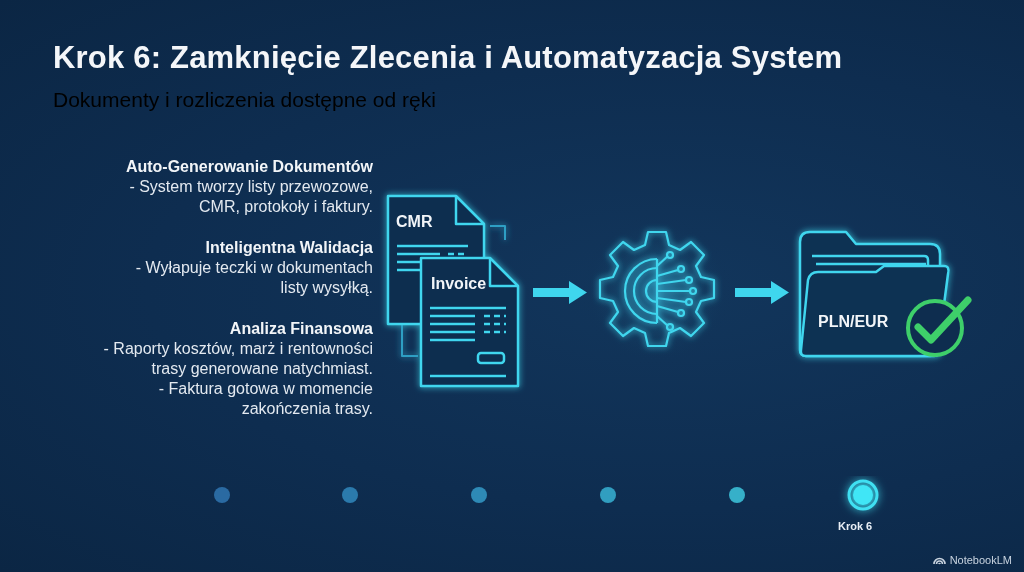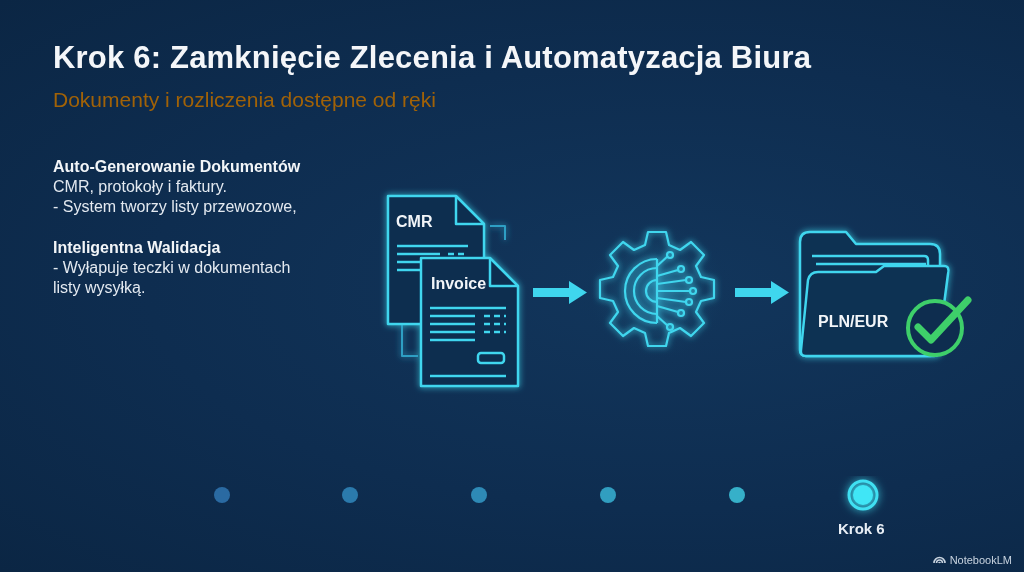--- a/index.html
+++ b/index.html
@@ -1,45 +1,52 @@
 <!DOCTYPE html>
 <html><head>
 <meta charset="utf-8">
 <style>
   html,body{margin:0;padding:0;}
   body{width:1024px;height:572px;overflow:hidden;background:#0e2d4f;
     background:radial-gradient(ellipse at 65% 50%, #12365c 0%, #0e2d50 55%, #0b2644 100%);
     font-family:"Liberation Sans",sans-serif;color:#e9eef4;position:relative;}
   .title{position:absolute;left:53px;top:40px;font-size:31px;font-weight:bold;color:#f4f6f9;letter-spacing:0.2px;}
-  .subtitle{position:absolute;left:53px;top:88px;font-size:21px;color:#a16207;}
+  .subtitle{position:absolute;left:53px;top:88px;font-size:21px;color:#000000;}
   .left{position:absolute;left:53px;top:157px;width:320px;font-size:16px;line-height:20px;color:#e3e9f0;}
-  .sec{margin-bottom:21px;}
+  .sec{margin-bottom:21px;text-align:right;}
   .sec h3{margin:0;font-size:16px;font-weight:bold;color:#f2f5f8;line-height:20px;}
   .sec p{margin:0;}
   .diagram{position:absolute;left:370px;top:180px;width:620px;height:230px;}
   .timeline{position:absolute;left:210px;top:476px;width:680px;height:60px;}
-  .krok-label{position:absolute;left:838px;top:520px;font-size:15px;font-weight:bold;color:#e8eef5;}
-  .brand{position:absolute;right:12px;bottom:6px;font-size:11px;color:#c8d3df;display:flex;gap:4px;}
+  .krok-label{position:absolute;left:838px;top:520px;font-size:11px;font-weight:bold;color:#e8eef5;}
+  .brand{position:absolute;right:12px;bottom:6px;font-size:11px;color:#c8d3df;display:flex;align-items:center;gap:4px;}
 </style>
 </head>
 <body>
 
-<div class="title">Krok 6: Zamknięcie Zlecenia i Automatyzacja Biura</div>
+<div class="title">Krok 6: Zamknięcie Zlecenia i Automatyzacja System</div>
 <div class="subtitle">Dokumenty i rozliczenia dostępne od ręki</div>
 
 <div class="left">
   <div class="sec">
     <h3>Auto-Generowanie Dokumentów</h3>
+    <p>- System tworzy listy przewozowe,</p>
     <p>CMR, protokoły i faktury.</p>
-    <p>- System tworzy listy przewozowe,</p>
   </div>
   <div class="sec">
     <h3>Inteligentna Walidacja</h3>
     <p>- Wyłapuje teczki w dokumentach</p>
     <p>listy wysyłką.</p>
+  </div>
+  <div class="sec">
+    <h3>Analiza Finansowa</h3>
+    <p>- Raporty kosztów, marż i rentowności</p>
+    <p>trasy generowane natychmiast.</p>
+    <p>- Faktura gotowa w momencie</p>
+    <p>zakończenia trasy.</p>
   </div>
 </div>
 
 <svg class="diagram" viewBox="370 180 620 230" width="620" height="230">
   <defs>
     <filter id="glow" x="-30%" y="-30%" width="160%" height="160%">
       <feGaussianBlur stdDeviation="3" result="b"></feGaussianBlur>
       <feMerge>
           <feMergeNode in="b"></feMergeNode>
           <feMergeNode in="SourceGraphic"></feMergeNode>

